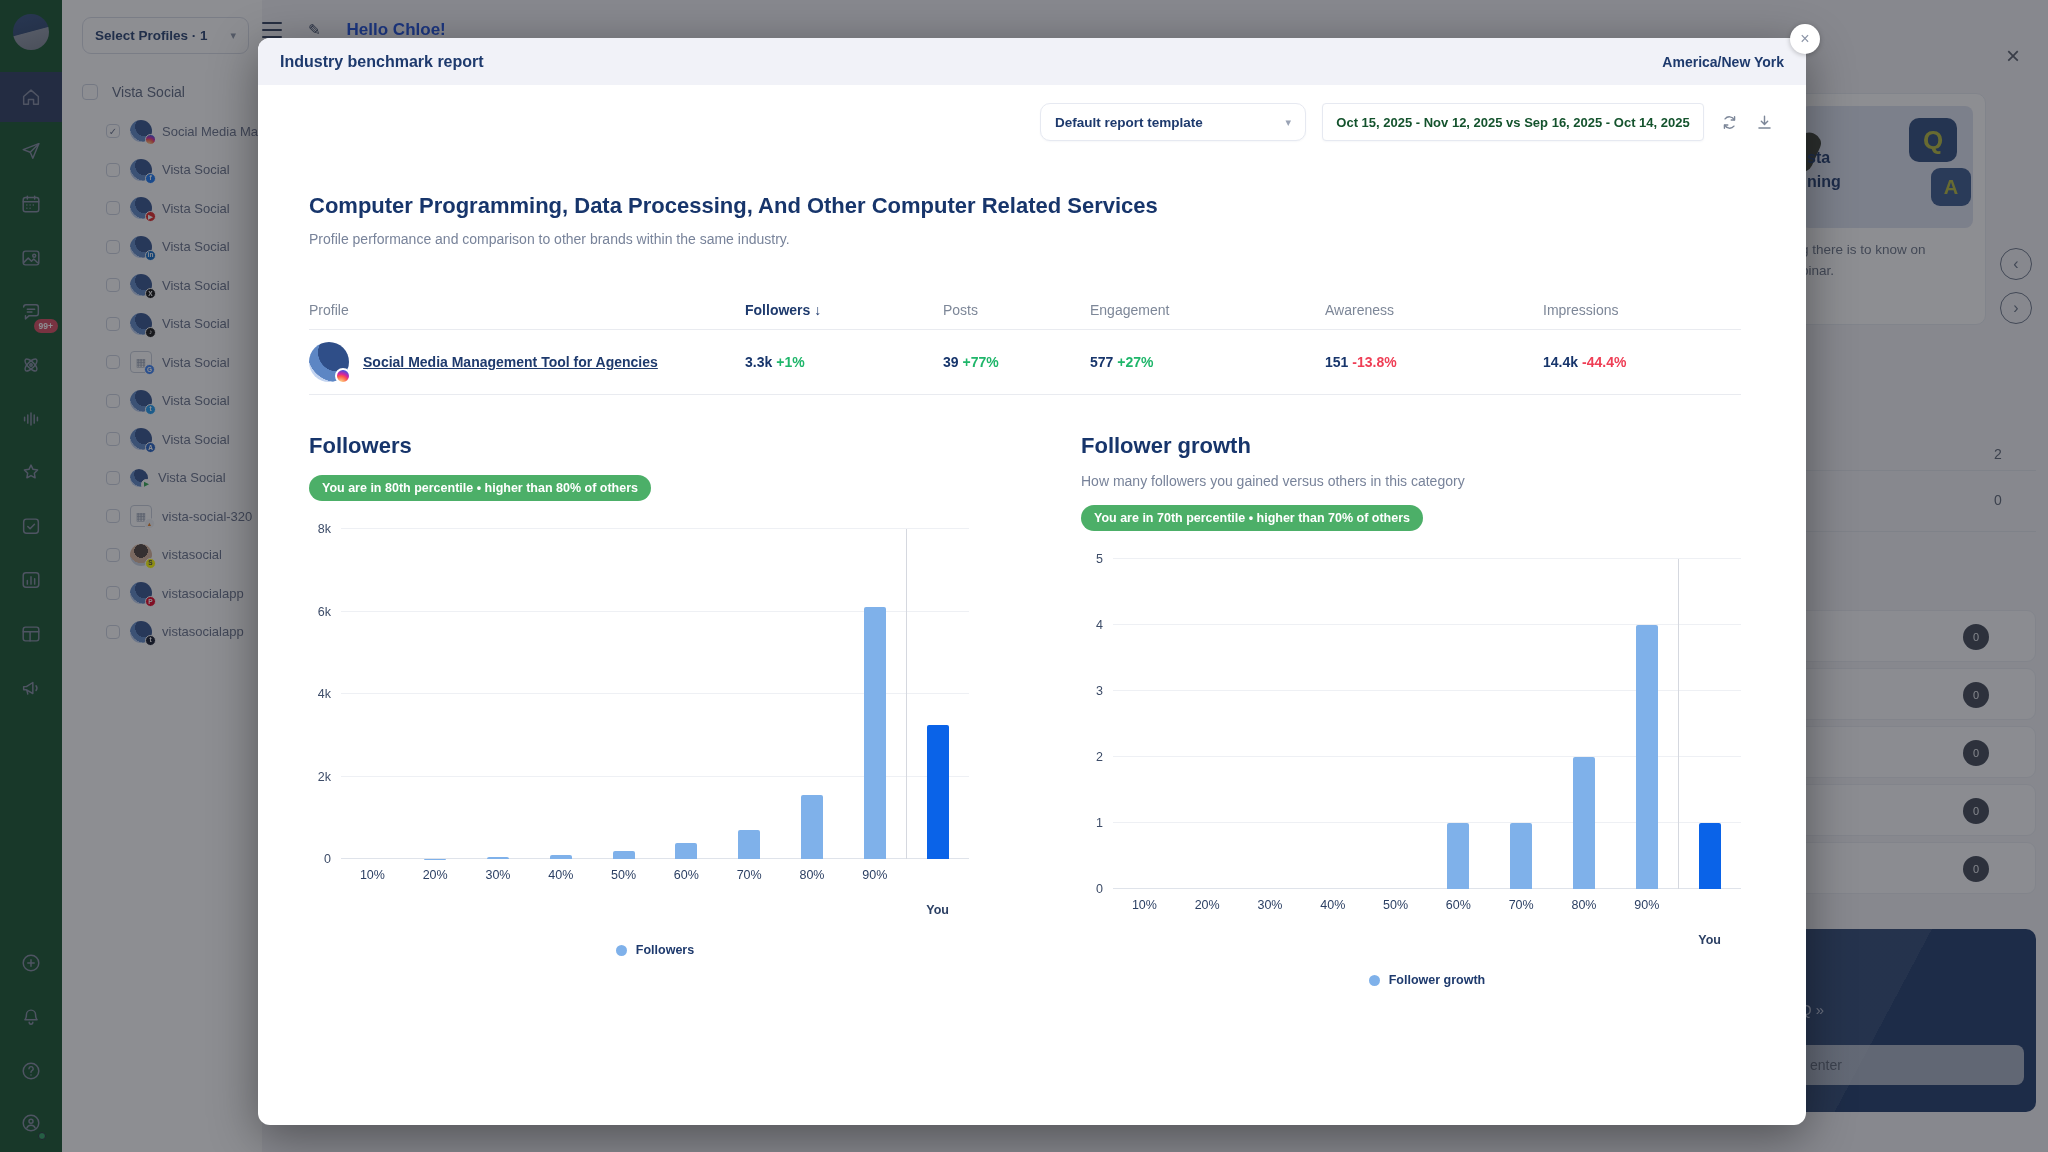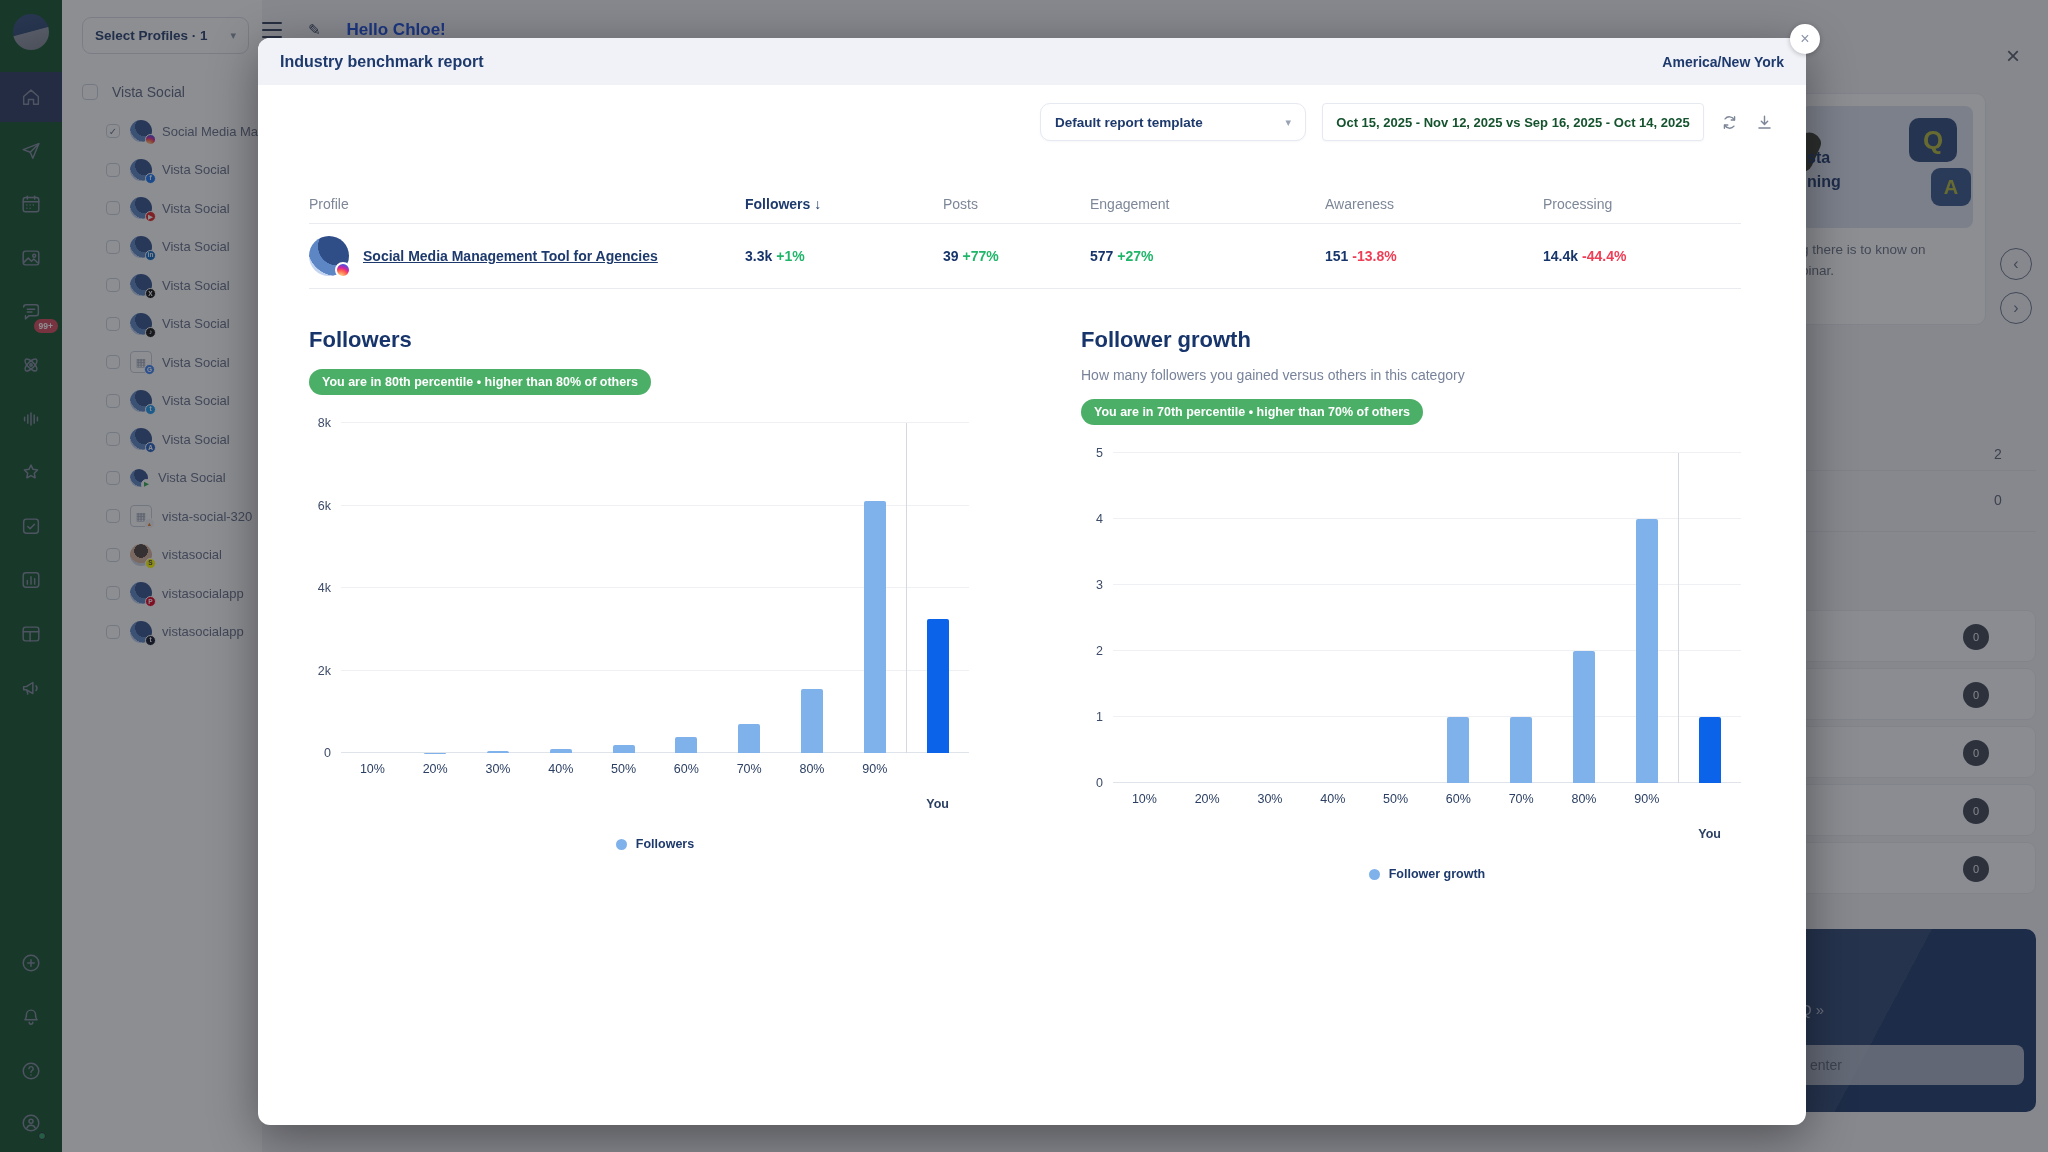--- a/index.html
+++ b/index.html
@@ -438,31 +438,33 @@
           </svg>
       </span>
       <span class="tool-icon">
         <svg viewBox="0 0 24 24">
             <path d="M12 4v10M8 10.5l4 4 4-4M5 19h14"></path>
           </svg>
       </span>
     </div>
 
     <div class="m-body">
+      <h2 class="ind-title">Computer Programming, Data Processing, And Other Computer Related Services</h2>
+      <p class="ind-sub">Profile performance and comparison to other brands within the same industry.</p>
 
       <div class="bench-table">
         <div class="t-grid t-head">
           <div>Profile</div>
           <div class="sorted">
             <span>Followers</span> <span>↓</span>
           </div>
           <div>Posts</div>
           <div>Engagement</div>
           <div>Awareness</div>
-          <div>Processing</div>
+          <div>Impressions</div>
         </div>
         <div class="t-divider"></div>
         <div class="t-grid t-row">
           <div class="cell-profile">
             <span class="t-avatar">
                 <span class="ig"></span>
               </span>
             <a class="profile-link">Social Media Management Tool for Agencies</a>
           </div>
           <div class="metric">

